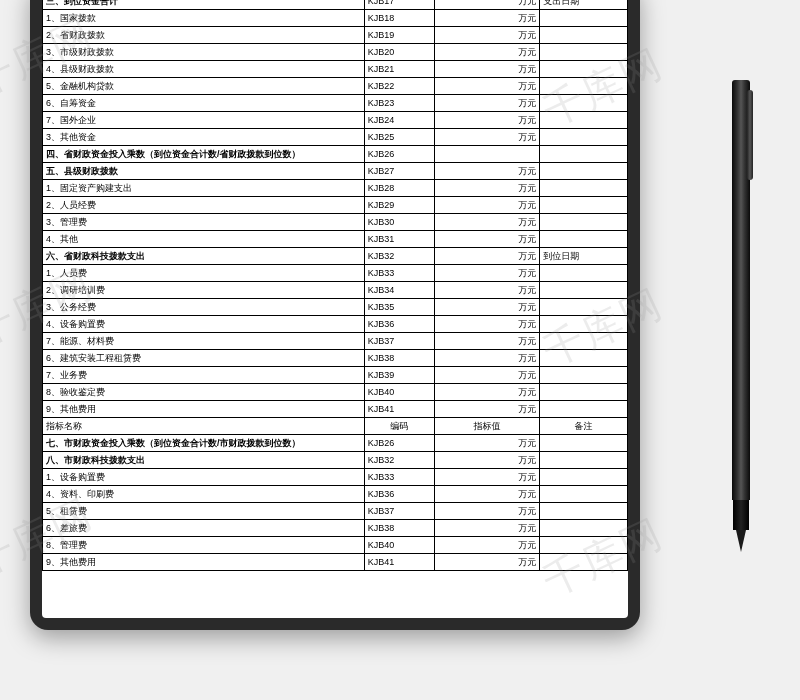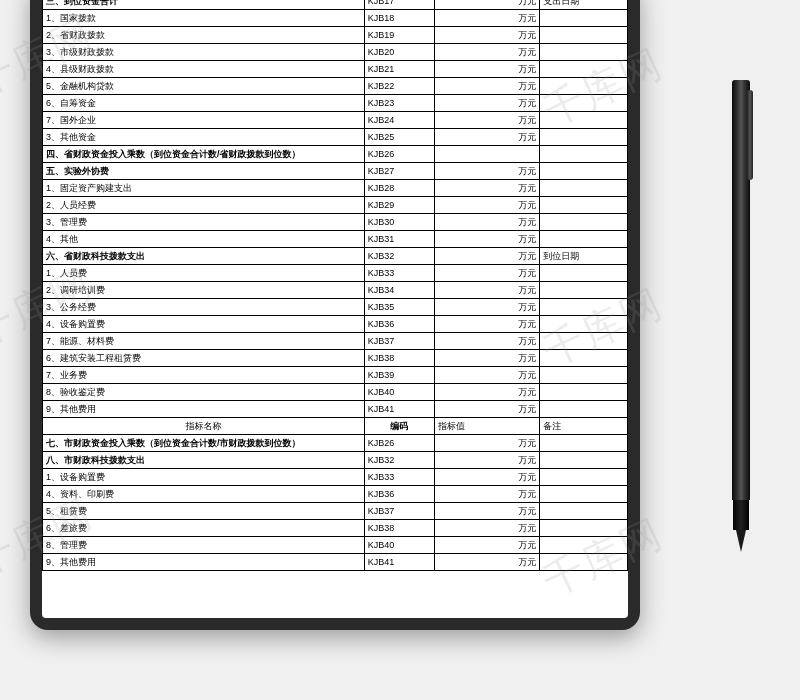--- a/index.html
+++ b/index.html
@@ -171,21 +171,21 @@
             <td class="col-value">万元</td>
             <td class="col-note"></td>
           </tr>
           <tr>
             <td class="col-name bold">四、省财政资金投入乘数（到位资金合计数/省财政拨款到位数）</td>
             <td class="col-code">KJB26</td>
             <td class="col-value"></td>
             <td class="col-note"></td>
           </tr>
           <tr>
-            <td class="col-name bold">五、实验外协费</td>
+            <td class="col-name bold">五、县级财政拨款</td>
             <td class="col-code">KJB27</td>
             <td class="col-value">万元</td>
             <td class="col-note"></td>
           </tr>
           <tr>
             <td class="col-name">1、固定资产购建支出</td>
             <td class="col-code">KJB28</td>
             <td class="col-value">万元</td>
             <td class="col-note"></td>
           </tr>
@@ -261,24 +261,24 @@
             <td class="col-value">万元</td>
             <td class="col-note"></td>
           </tr>
           <tr>
             <td class="col-name">9、其他费用</td>
             <td class="col-code">KJB41</td>
             <td class="col-value">万元</td>
             <td class="col-note"></td>
           </tr>
           <tr class="header-row">
-            <td class="col-name" style="text-align: center;">指标名称</td>
-            <td class="col-code" style=" font-weight: bold;">编码</td>
-            <td class="col-value" style="text-align: left;">指标值</td>
-            <td class="col-note" style="text-align: left;">备注</td>
+            <td class="col-name" style="text-align: left;">指标名称</td>
+            <td class="col-code" style="">编码</td>
+            <td class="col-value" style="text-align: center;">指标值</td>
+            <td class="col-note" style="text-align: center;">备注</td>
           </tr>
           <tr>
             <td class="col-name bold">七、市财政资金投入乘数（到位资金合计数/市财政拨款到位数）</td>
             <td class="col-code">KJB26</td>
             <td class="col-value">万元</td>
             <td class="col-note"></td>
           </tr>
           <tr>
             <td class="col-name bold">八、市财政科技拨款支出</td>
             <td class="col-code">KJB32</td>

